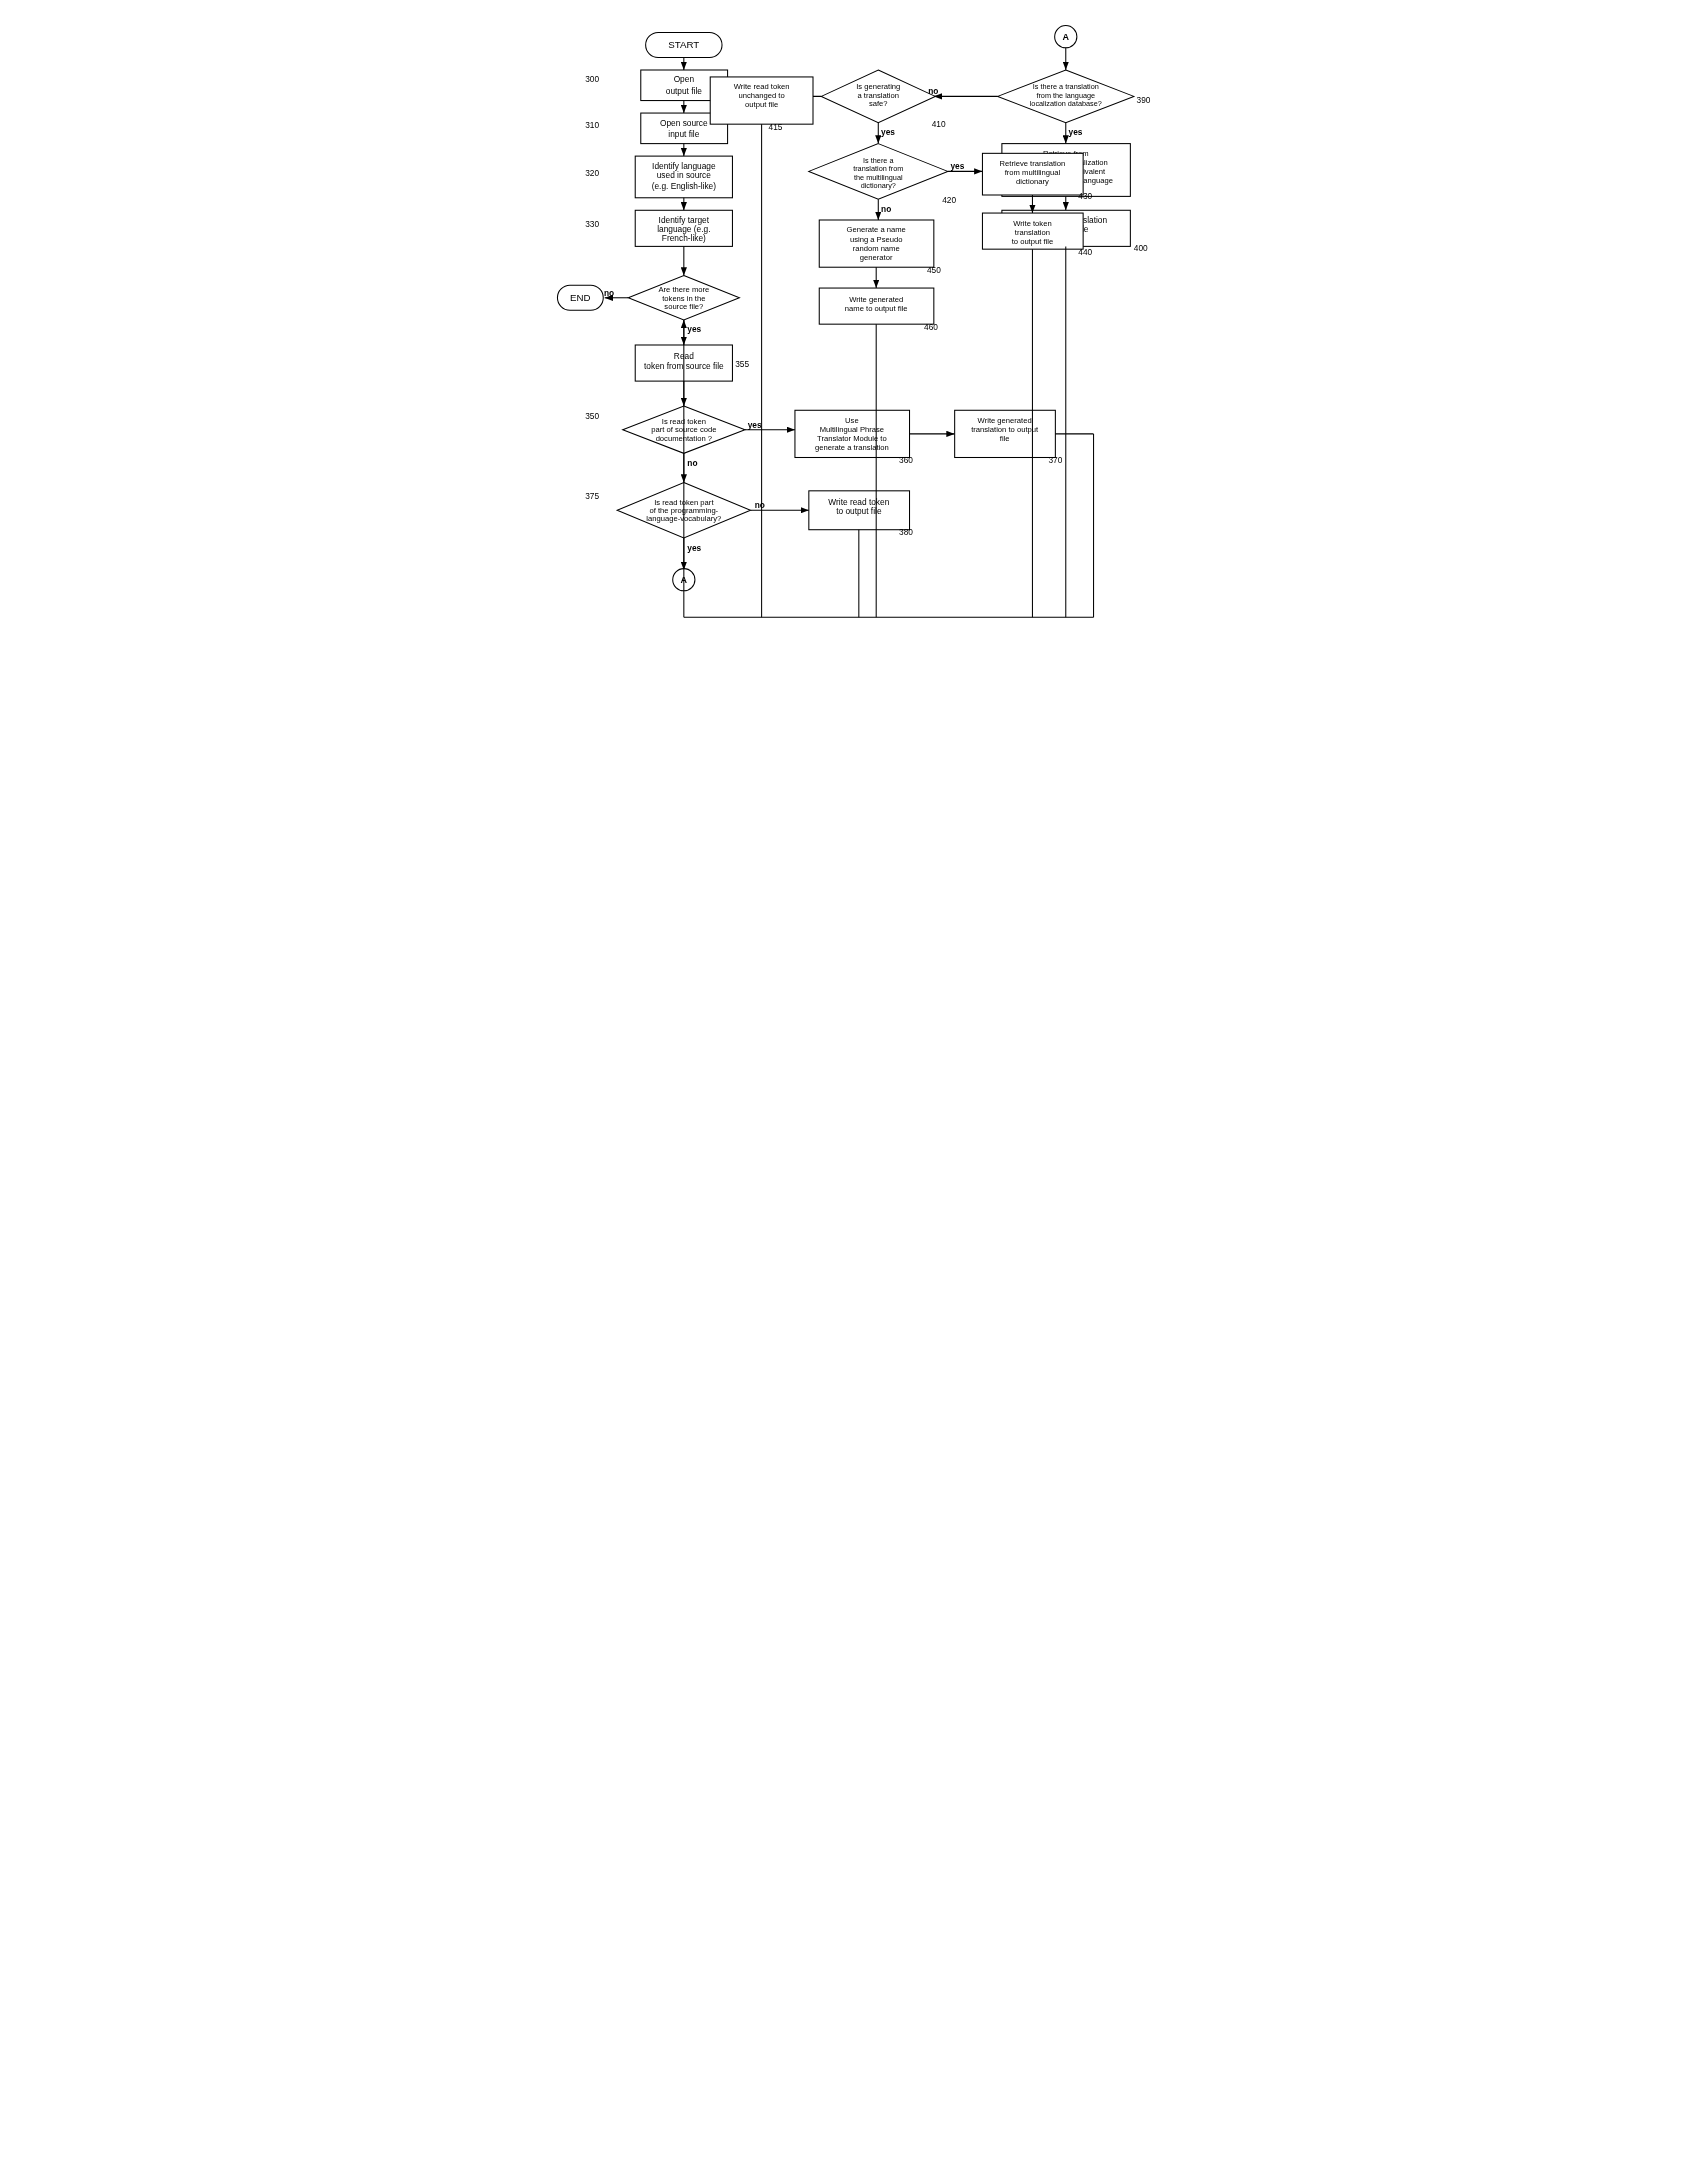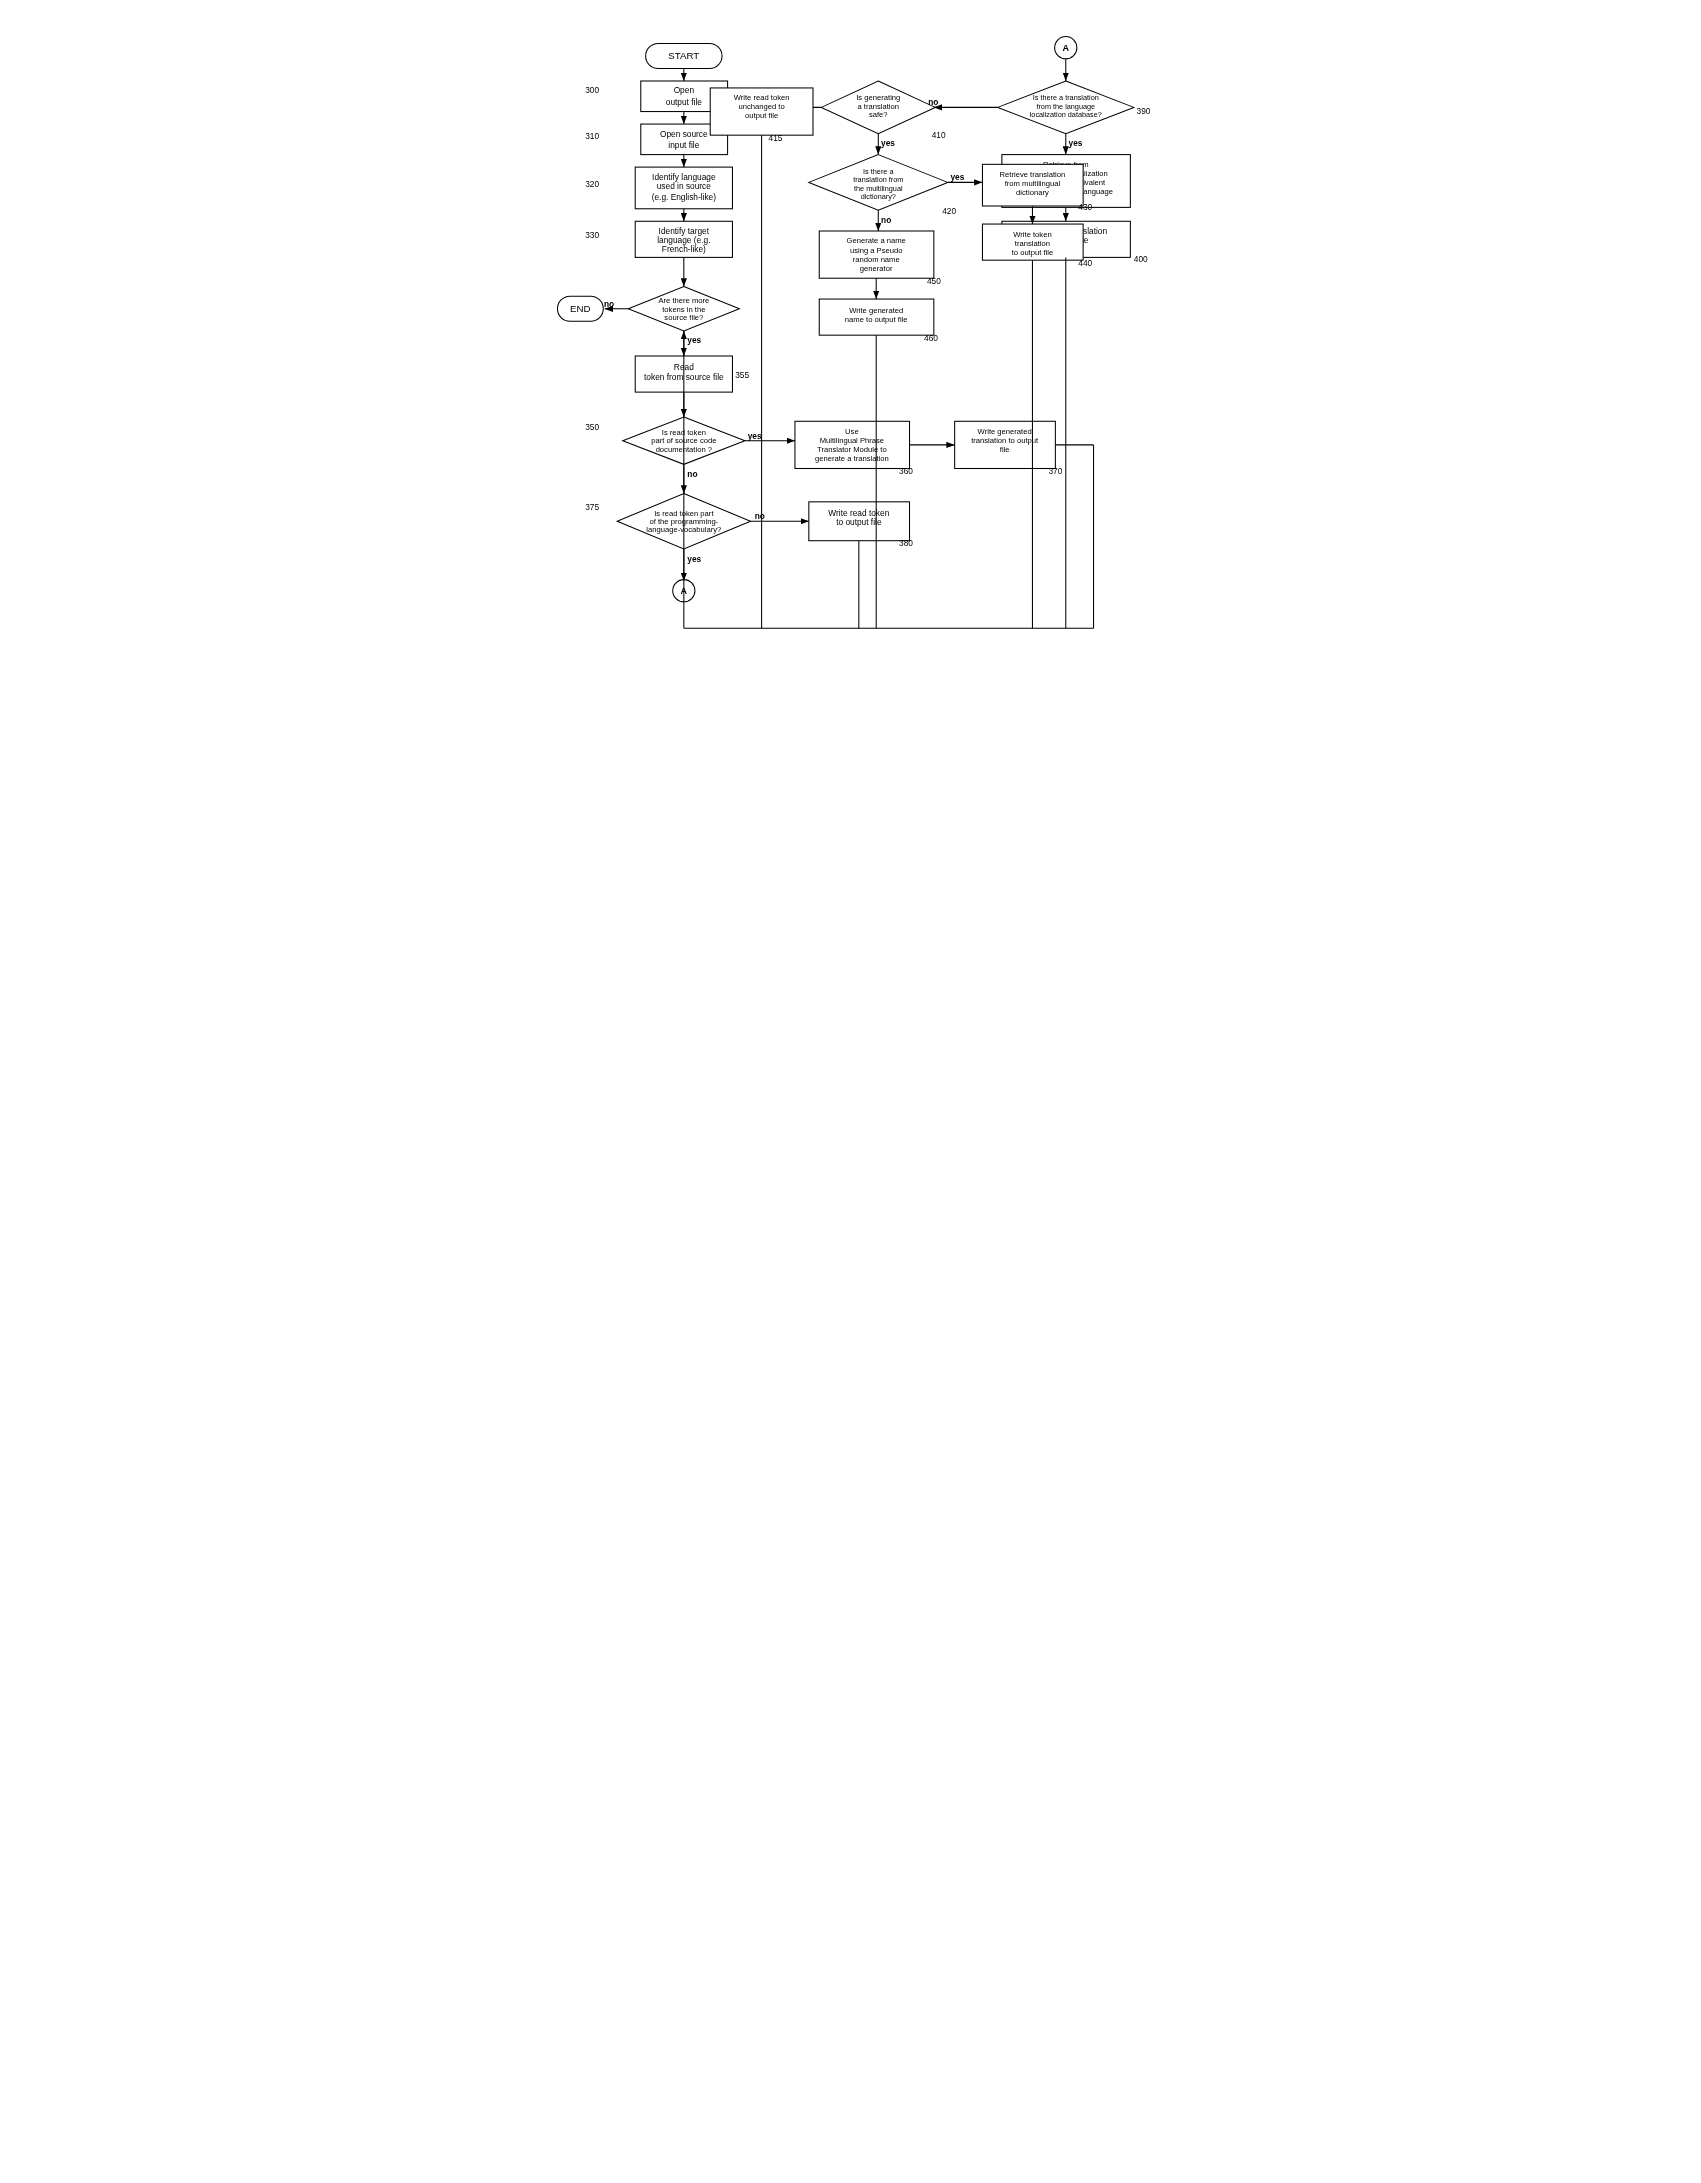--- a/index.html
+++ b/index.html
@@ -3,21 +3,21 @@
   <meta charset="utf-8">
   <style>
     * { box-sizing: border-box; margin: 0; padding: 0; }
     body {
       background: #fff;
       font-family: Arial, sans-serif;
       font-size: 9.4px;
     }
     .diagram-container {
       width: 654px;
-      margin: 16px auto;
+      margin: 5px auto;
       position: relative;
       padding: 14.5px;
     }
     svg {
       width: 100%;
       height: auto;
       display: block;
     }
   </style>
 </head>

